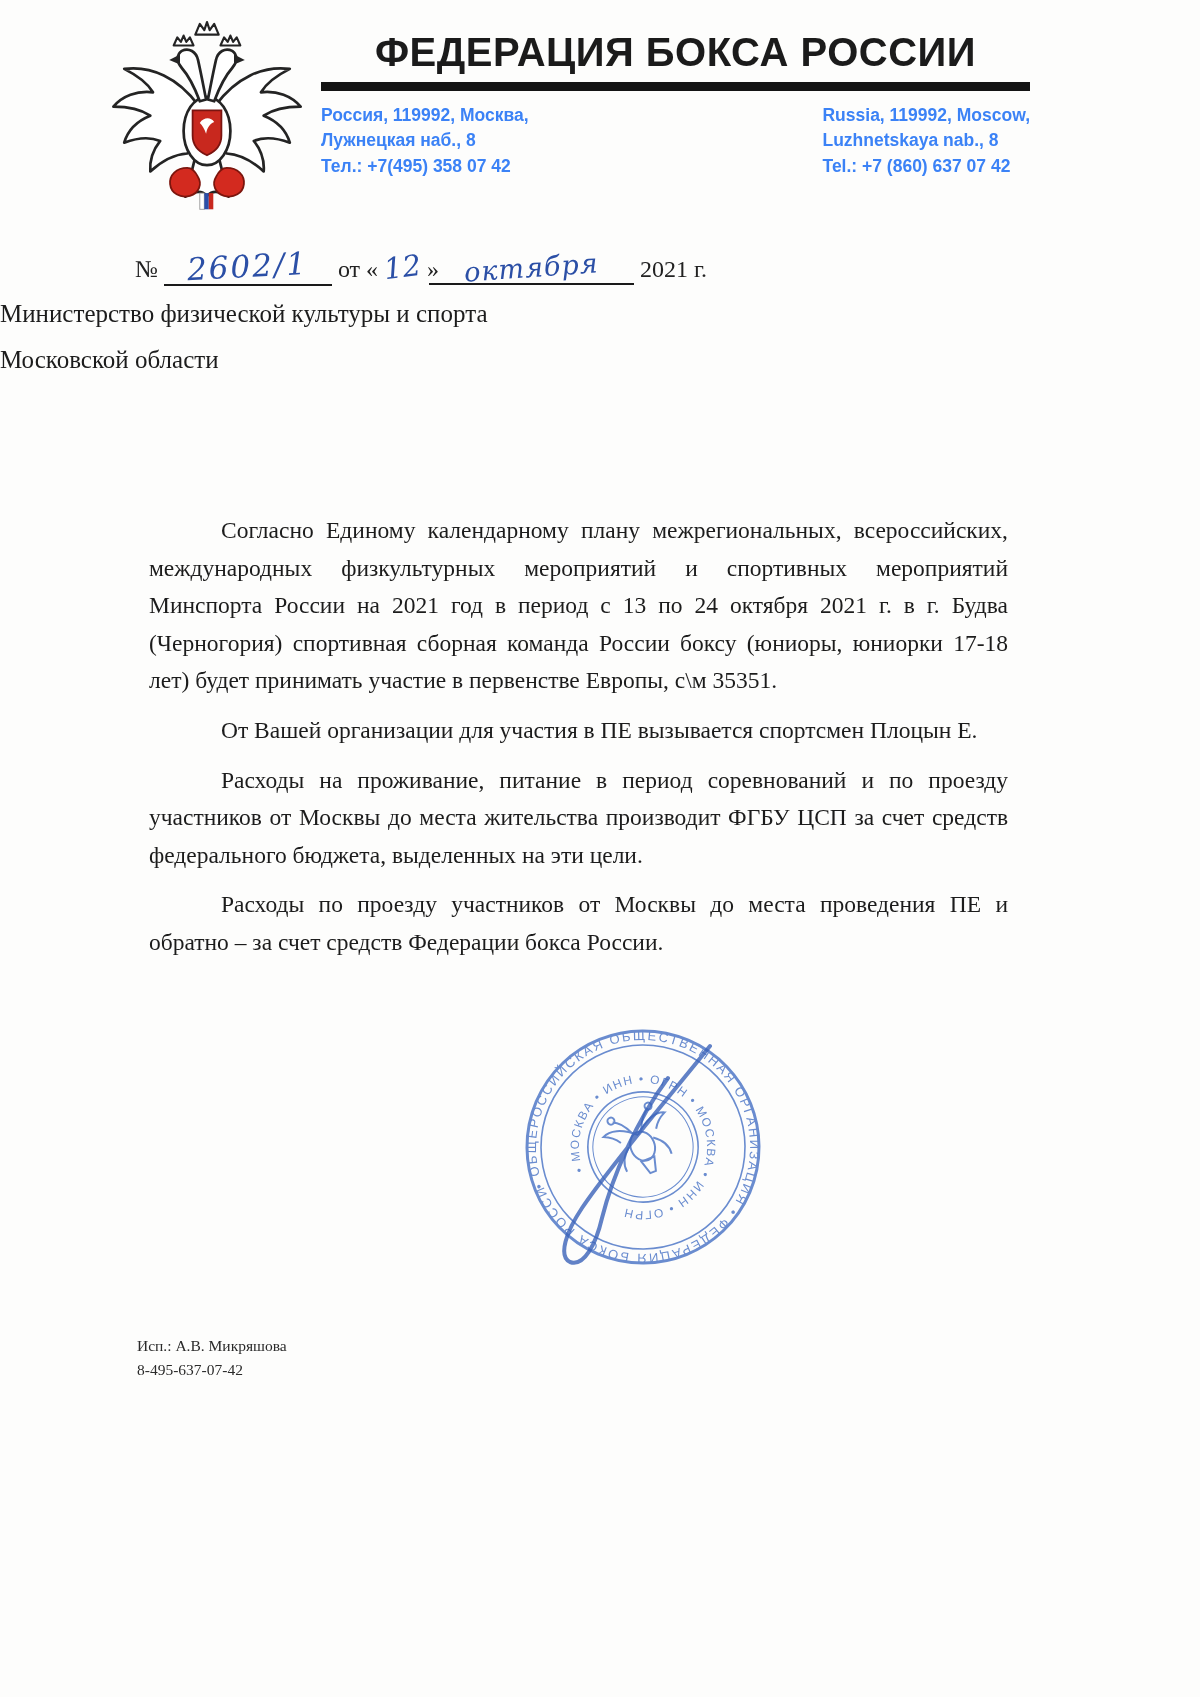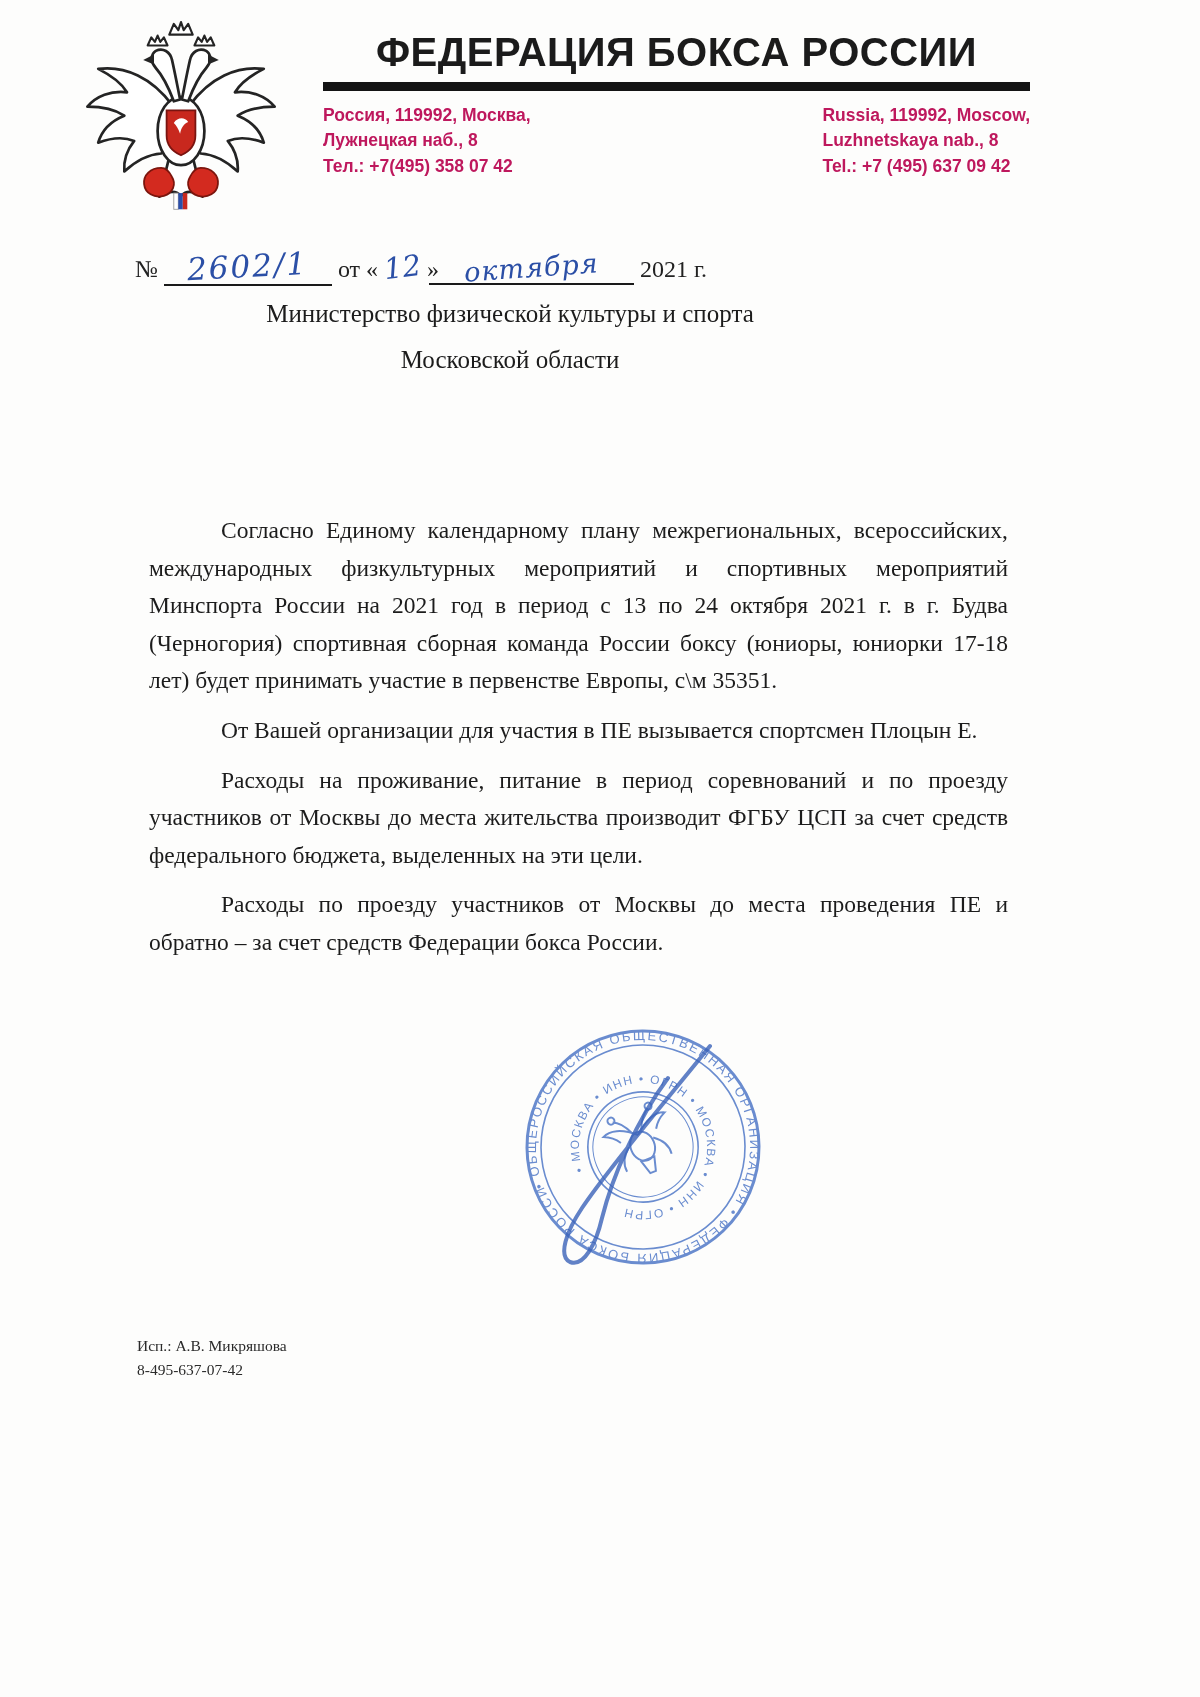--- a/index.html
+++ b/index.html
@@ -2,52 +2,52 @@
 <html><head>
 <meta charset="utf-8">
 <style>
   * { margin:0; padding:0; box-sizing:border-box; }
   body { background:#888; font-family:"Liberation Serif", serif; }
   .page {
     position:relative; width:1200px; height:1697px; margin:0 auto;
     background:#fdfdfc; color:#1c1c1c; overflow:hidden;
   }
   
-  .letterhead { display:flex; padding:14px 170px 0 82px;gap:28px; }
+  .letterhead { display:flex; padding:14px 170px 0 108px; }
   .emblem { flex:0 0 205px; width:205px; padding-top:4px; }
   .head-right { flex:1; padding-left:8px; }
   .title-ru, .title-en {
     font-family:"Liberation Sans", sans-serif; font-weight:700;
     text-align:center; color:#1b1b1b; letter-spacing:0.5px; line-height:1.12;
   }
   .title-ru { font-size:40px; margin-top:16px; }
   .title-en { font-size:43px; }
   .rule { height:9px; background:#141414; margin-top:7px; }
   .addresses {
     display:flex; justify-content:space-between; margin-top:12px;
     font-family:"Liberation Sans", sans-serif; font-size:17.5px;
-    font-weight:700; color:#be185d; line-height:1.45;
+    font-weight:700; color:#3b82f6; line-height:1.45;
   }
   
   .ref-line {
     display:flex; align-items:baseline; gap:6px;
     margin:18px 0 0 135px; font-size:24px; color:#222;
   }
   .blank { display:inline-block; border-bottom:2px solid #1a1a1a; text-align:center; }
   .blank-no { min-width:168px; }
   .blank-month { min-width:205px; margin-left:-16px; }
   .hand {
     font-family:"DejaVu Serif", serif; font-style:italic;
     color:#2b4fa6; display:inline-block;
   }
   .hw-number { font-size:31px; letter-spacing:2px; transform:rotate(-3deg); }
   .hw-day { font-size:29px; transform:rotate(-7deg); }
   .hw-month { font-size:27px; letter-spacing:1px; transform:rotate(-4deg); }
   
-  .recipient { margin:14px 180px 0 0; text-align:center; font-size:25px; }
+  .recipient { margin:14px 180px 0 0; text-align:left; font-size:25px; }
   .recipient p { margin:0 0 18px; }
   
   .letter-body {
     margin:138px 180px 0 137px; font-size:23.5px; line-height:1.6;
     text-align:justify;
   }
   .letter-body p { margin:12px; text-indent:72px;font-family:Liberation Serif, serif; }
   
   .sig-row {
     display:flex; justify-content:space-between;
@@ -98,21 +98,21 @@
       <div class="rule"></div>
       <div class="addresses">
         <div class="addr">
           <div>Россия, 119992, Москва,</div>
           <div>Лужнецкая наб., 8</div>
           <div>Тел.: +7(495) 358 07 42</div>
         </div>
         <div class="addr">
           <div>Russia, 119992, Moscow,</div>
           <div>Luzhnetskaya nab., 8</div>
-          <div>Tel.: +7 (495) 637 09 42</div>
+          <div>Tel.: +7 (860) 637 07 42</div>
         </div>
       </div>
     </div>
   </header>
 
   <div class="ref-line">
     <span>№</span>
     <span class="blank blank-no"><span class="hand hw-number">2602/1</span></span>
     <span>от «</span>
     <span class="hand hw-day">12</span>

